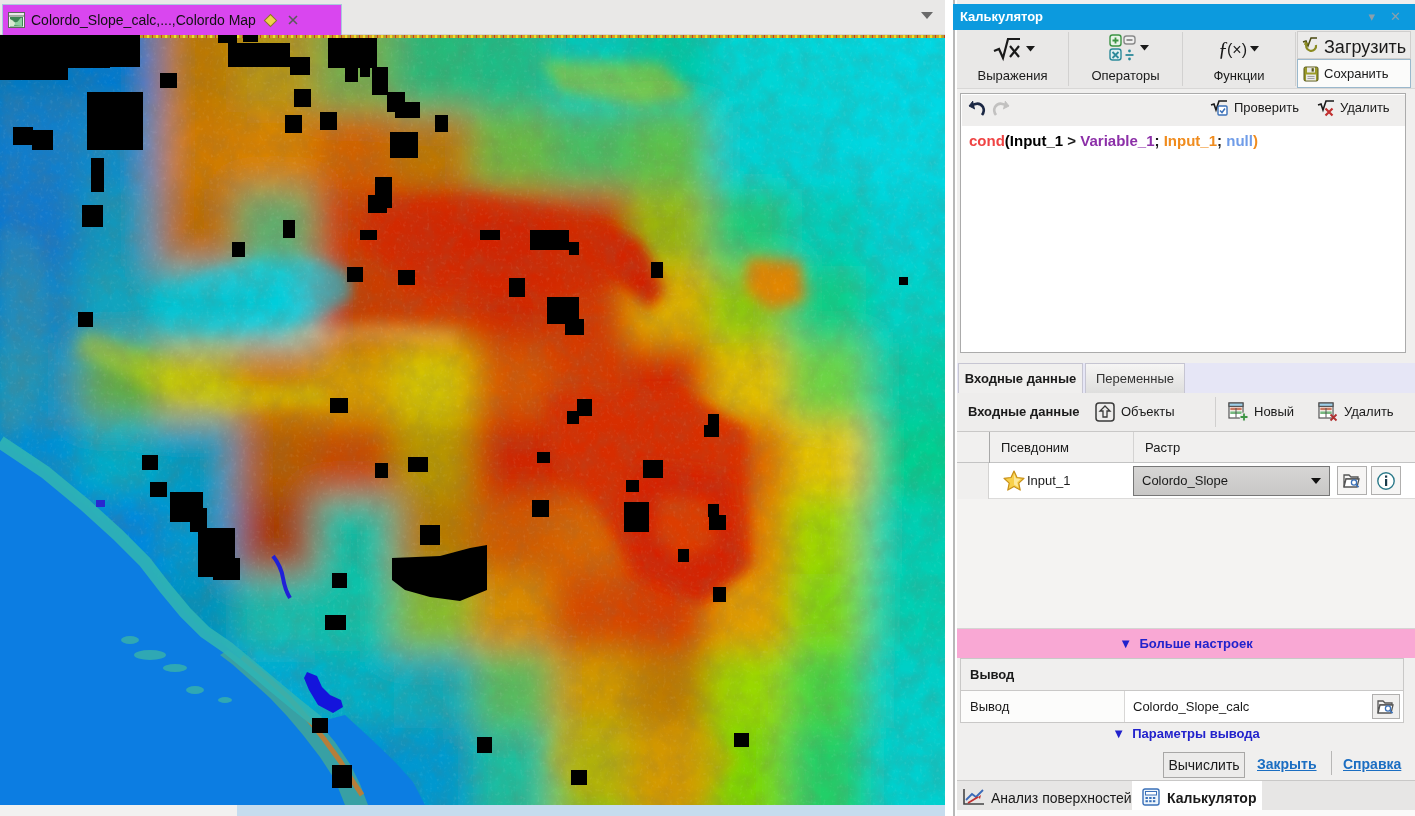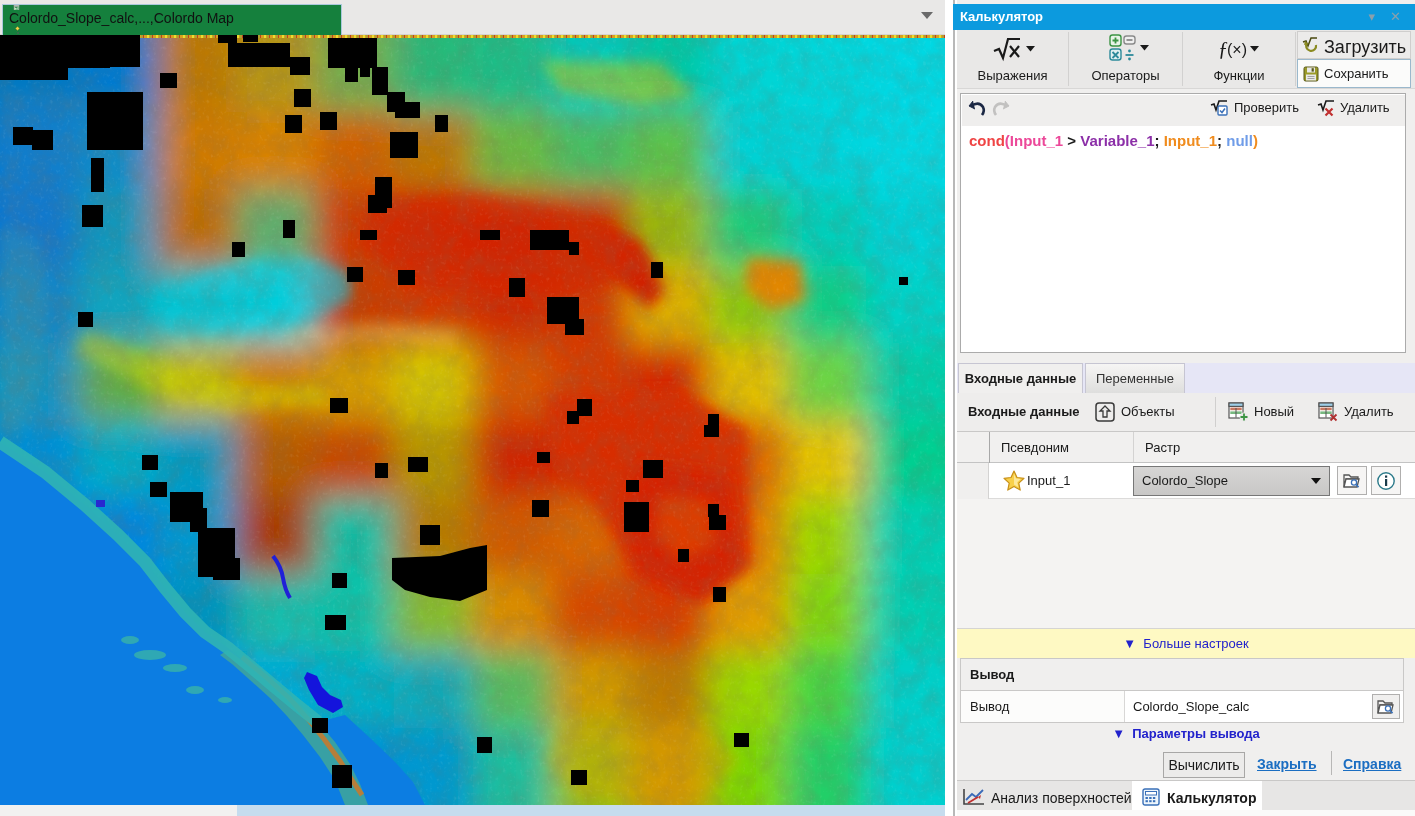--- a/index.html
+++ b/index.html
@@ -1,19 +1,19 @@
 <!DOCTYPE html>
 <html><head>
 <meta charset="utf-8">
 <style>
 html,body{margin:0;padding:0;}
 body{width:1415px;height:816px;overflow:hidden;font-family:"Liberation Sans",sans-serif;background:#fff;position:relative;}
 #maparea{position:absolute;left:0;top:0;width:945px;height:816px;}
 #tabbar{position:absolute;left:0;top:0;width:945px;height:35px;background:#e9e8e7;border-bottom:1px solid #d4d3d2;box-sizing:border-box;}
-#maptab{position:absolute;left:2px;top:4px;width:340px;height:31px;background:#15803d;border:1px solid #aac8dc;border-bottom:none;box-sizing:border-box;display:flex;flex-direction:column;}
+#maptab{position:absolute;left:2px;top:4px;width:340px;height:31px;background:#d946ef;border:1px solid #aac8dc;border-bottom:none;box-sizing:border-box;display:flex;align-items:center;}
 #maptab .txt{font-size:14px;color:#111;margin-left:6px;}
 #tabbar .drop{position:absolute;right:12px;top:12px;width:0;height:0;border-left:6px solid transparent;border-right:6px solid transparent;border-top:7px solid #6a6a6a;}
 #mapimg{position:absolute;left:0;top:35px;width:945px;height:770px;background:#18b8c8;}
 #hscroll{position:absolute;left:0;top:805px;width:945px;height:11px;background:#f2f1f0;}
 #hthumb{position:absolute;left:237px;top:0;width:708px;height:11px;background:#c6dcee;}
 #gutter{position:absolute;left:945px;top:0;width:12px;height:816px;background:#fff;}
 #gutter .line{position:absolute;left:8px;top:0;width:2px;height:816px;background:#b8b8b8;}
 #panel{position:absolute;left:957px;top:0;width:458px;height:816px;background:#f0efee;font-size:13px;color:#1a1a1a;}
 #ptitle{position:absolute;left:-4px;top:4px;width:462px;height:26px;background:#0c9ade;color:#fff;font-weight:bold;font-size:13px;line-height:26px;padding-left:7px;box-sizing:border-box;}
 #ptitle .ic{position:absolute;top:0;color:#8aa0ac;font-weight:normal;}
@@ -23,21 +23,21 @@
 .tsep{position:absolute;top:2px;width:1px;height:54px;background:#d2d1d0;}
 #exprbox{position:absolute;left:3px;top:93px;width:446px;height:260px;background:#fff;border:1px solid #ababab;box-sizing:border-box;}
 #exprtools{position:absolute;left:1px;top:1px;width:443px;height:31px;background:#efeeed;}
 #exprtext{position:absolute;left:8px;top:38px;font-size:15px;font-weight:bold;white-space:pre;}
 #tabstrip{position:absolute;left:0;top:363px;width:458px;height:30px;background:#e6e6f6;}
 .ptab{position:absolute;top:0;height:30px;box-sizing:border-box;text-align:center;}
 #subbar{position:absolute;left:0;top:393px;width:458px;height:39px;background:#eeedec;border-bottom:1px solid #c9c8c7;box-sizing:border-box;}
 #tblhead{position:absolute;left:0;top:432px;width:458px;height:31px;background:#f1f0ef;border-bottom:1px solid #c3c3c3;box-sizing:border-box;}
 #tblrow{position:absolute;left:0;top:463px;width:458px;height:36px;background:#fff;border-bottom:1px solid #dcdbda;box-sizing:border-box;}
 #tblempty{position:absolute;left:0;top:499px;width:458px;height:129px;background:#f4f3f2;}
-#morelink{position:absolute;left:0;top:628px;width:458px;height:30px;background:#fef9c3;border-top:1px solid #d5d4d3;box-sizing:border-box;text-align:center;line-height:30px;color:#2222cc;font-weight:normal;font-size:13px;}
+#morelink{position:absolute;left:0;top:628px;width:458px;height:30px;background:#f9a8d4;border-top:1px solid #d5d4d3;box-sizing:border-box;text-align:center;line-height:30px;color:#2222cc;font-weight:bold;font-size:13px;}
 #outhead{position:absolute;left:3px;top:658px;width:444px;height:32px;background:#f0efee;border:1px solid #c9c8c7;border-bottom:none;box-sizing:border-box;font-weight:bold;line-height:32px;padding-left:9px;}
 #outrow{position:absolute;left:3px;top:690px;width:444px;height:33px;background:#fff;border:1px solid #c9c8c7;box-sizing:border-box;}
 #paramlink{position:absolute;left:0;top:723px;width:458px;height:22px;text-align:center;line-height:22px;color:#2222cc;font-weight:bold;font-size:13px;}
 #btnrow{position:absolute;left:0;top:745px;width:458px;height:35px;background:#f0efee;}
 #bottomtabs{position:absolute;left:0;top:780px;width:458px;height:30px;background:#e7e6e5;border-top:1px solid #c9c8c7;box-sizing:border-box;}
 .link{color:#1b6ec2;font-weight:bold;text-decoration:underline;font-size:14px;}
 </style>
 </head>
 <body>
 <div id="maparea">
@@ -442,21 +442,21 @@
       </div>
       <span style="position:absolute;left:272px;top:5px;font-size:13px;">Проверить</span>
       <div style="position:absolute;left:355px;top:4px;">
         <svg width="18" height="18" viewBox="0 0 18 18">
           <path d="M1 6 l3 -1 2 6 3 -9 h8" fill="none" stroke="#1a1a1a" stroke-width="1.6"></path>
           <path d="M8.5 9.5 l7 7 M15.5 9.5 l-7 7" stroke="#c03030" stroke-width="2.2"></path>
         </svg>
       </div>
       <span style="position:absolute;left:378px;top:5px;font-size:13px;">Удалить</span>
     </div>
-    <div id="exprtext"><span style="color:#ef4444">cond</span><span style="color:#ec4899">(Input_1</span> &gt; <span style="color:#8c2fa8">Variable_1</span>; <span style="color:#f08c1e">Input_1</span>; <span style="color:#6f9ce8">null</span><span style="color:#f08c1e">)</span></div>
+    <div id="exprtext"><span style="color:#ef4444">cond</span><span style="color:#000000">(Input_1</span> &gt; <span style="color:#8c2fa8">Variable_1</span>; <span style="color:#f08c1e">Input_1</span>; <span style="color:#6f9ce8">null</span><span style="color:#f08c1e">)</span></div>
   </div>
   <div id="tabstrip">
     <div class="ptab" style="left:1px;width:125px;background:#f0efee;border:1px solid #c6c5d2;border-bottom:none;font-weight:bold;line-height:29px;">Входные данные</div>
     <div class="ptab" style="left:128px;width:100px;background:linear-gradient(#f6f5f4,#dededd);border:1px solid #c6c5d2;border-bottom:none;color:#333;line-height:29px;">Переменные</div>
   </div>
   <div id="subbar">
     <span style="position:absolute;left:11px;top:11px;font-weight:bold;">Входные данные</span>
     <svg width="20" height="20" viewBox="0 0 20 20" style="position:absolute;left:138px;top:9px;">
       <rect x="1" y="1" width="18" height="18" rx="3" fill="none" stroke="#3a3a3a" stroke-width="1.5"></rect>
       <path d="M10 4 l5 5 h-3 v6 h-4 v-6 h-3 z" fill="none" stroke="#3a3a3a" stroke-width="1.3"></path>

